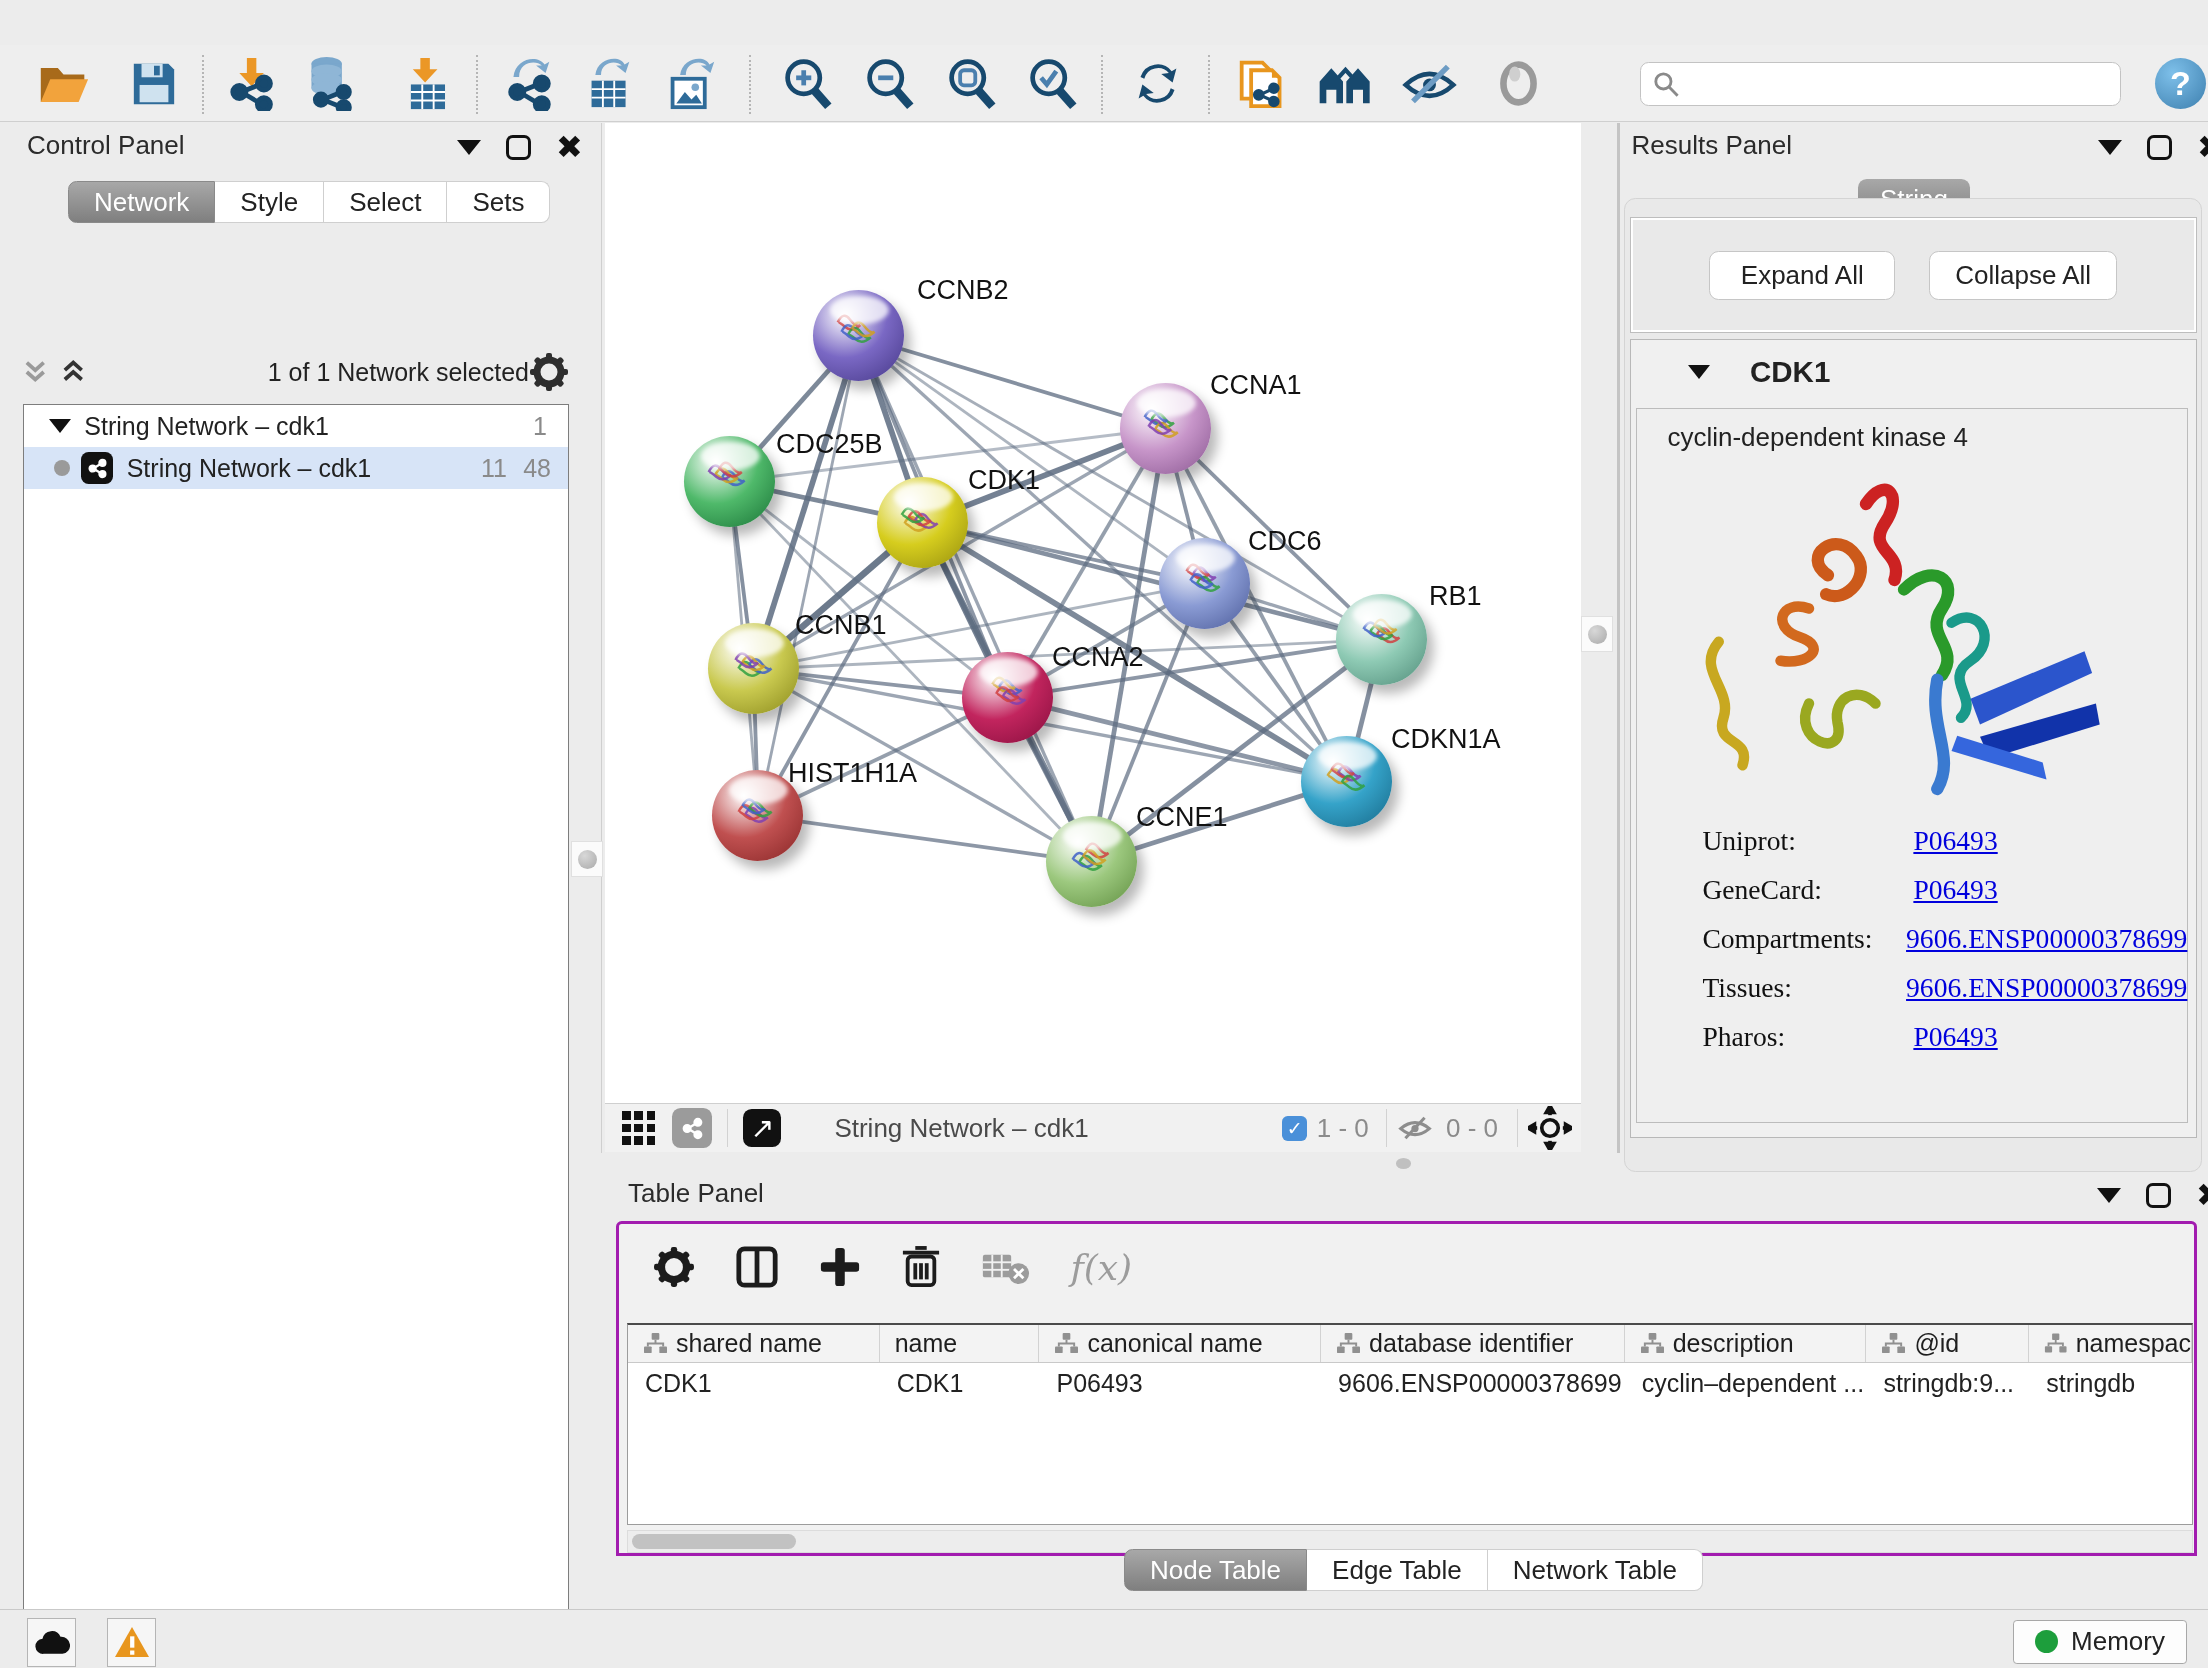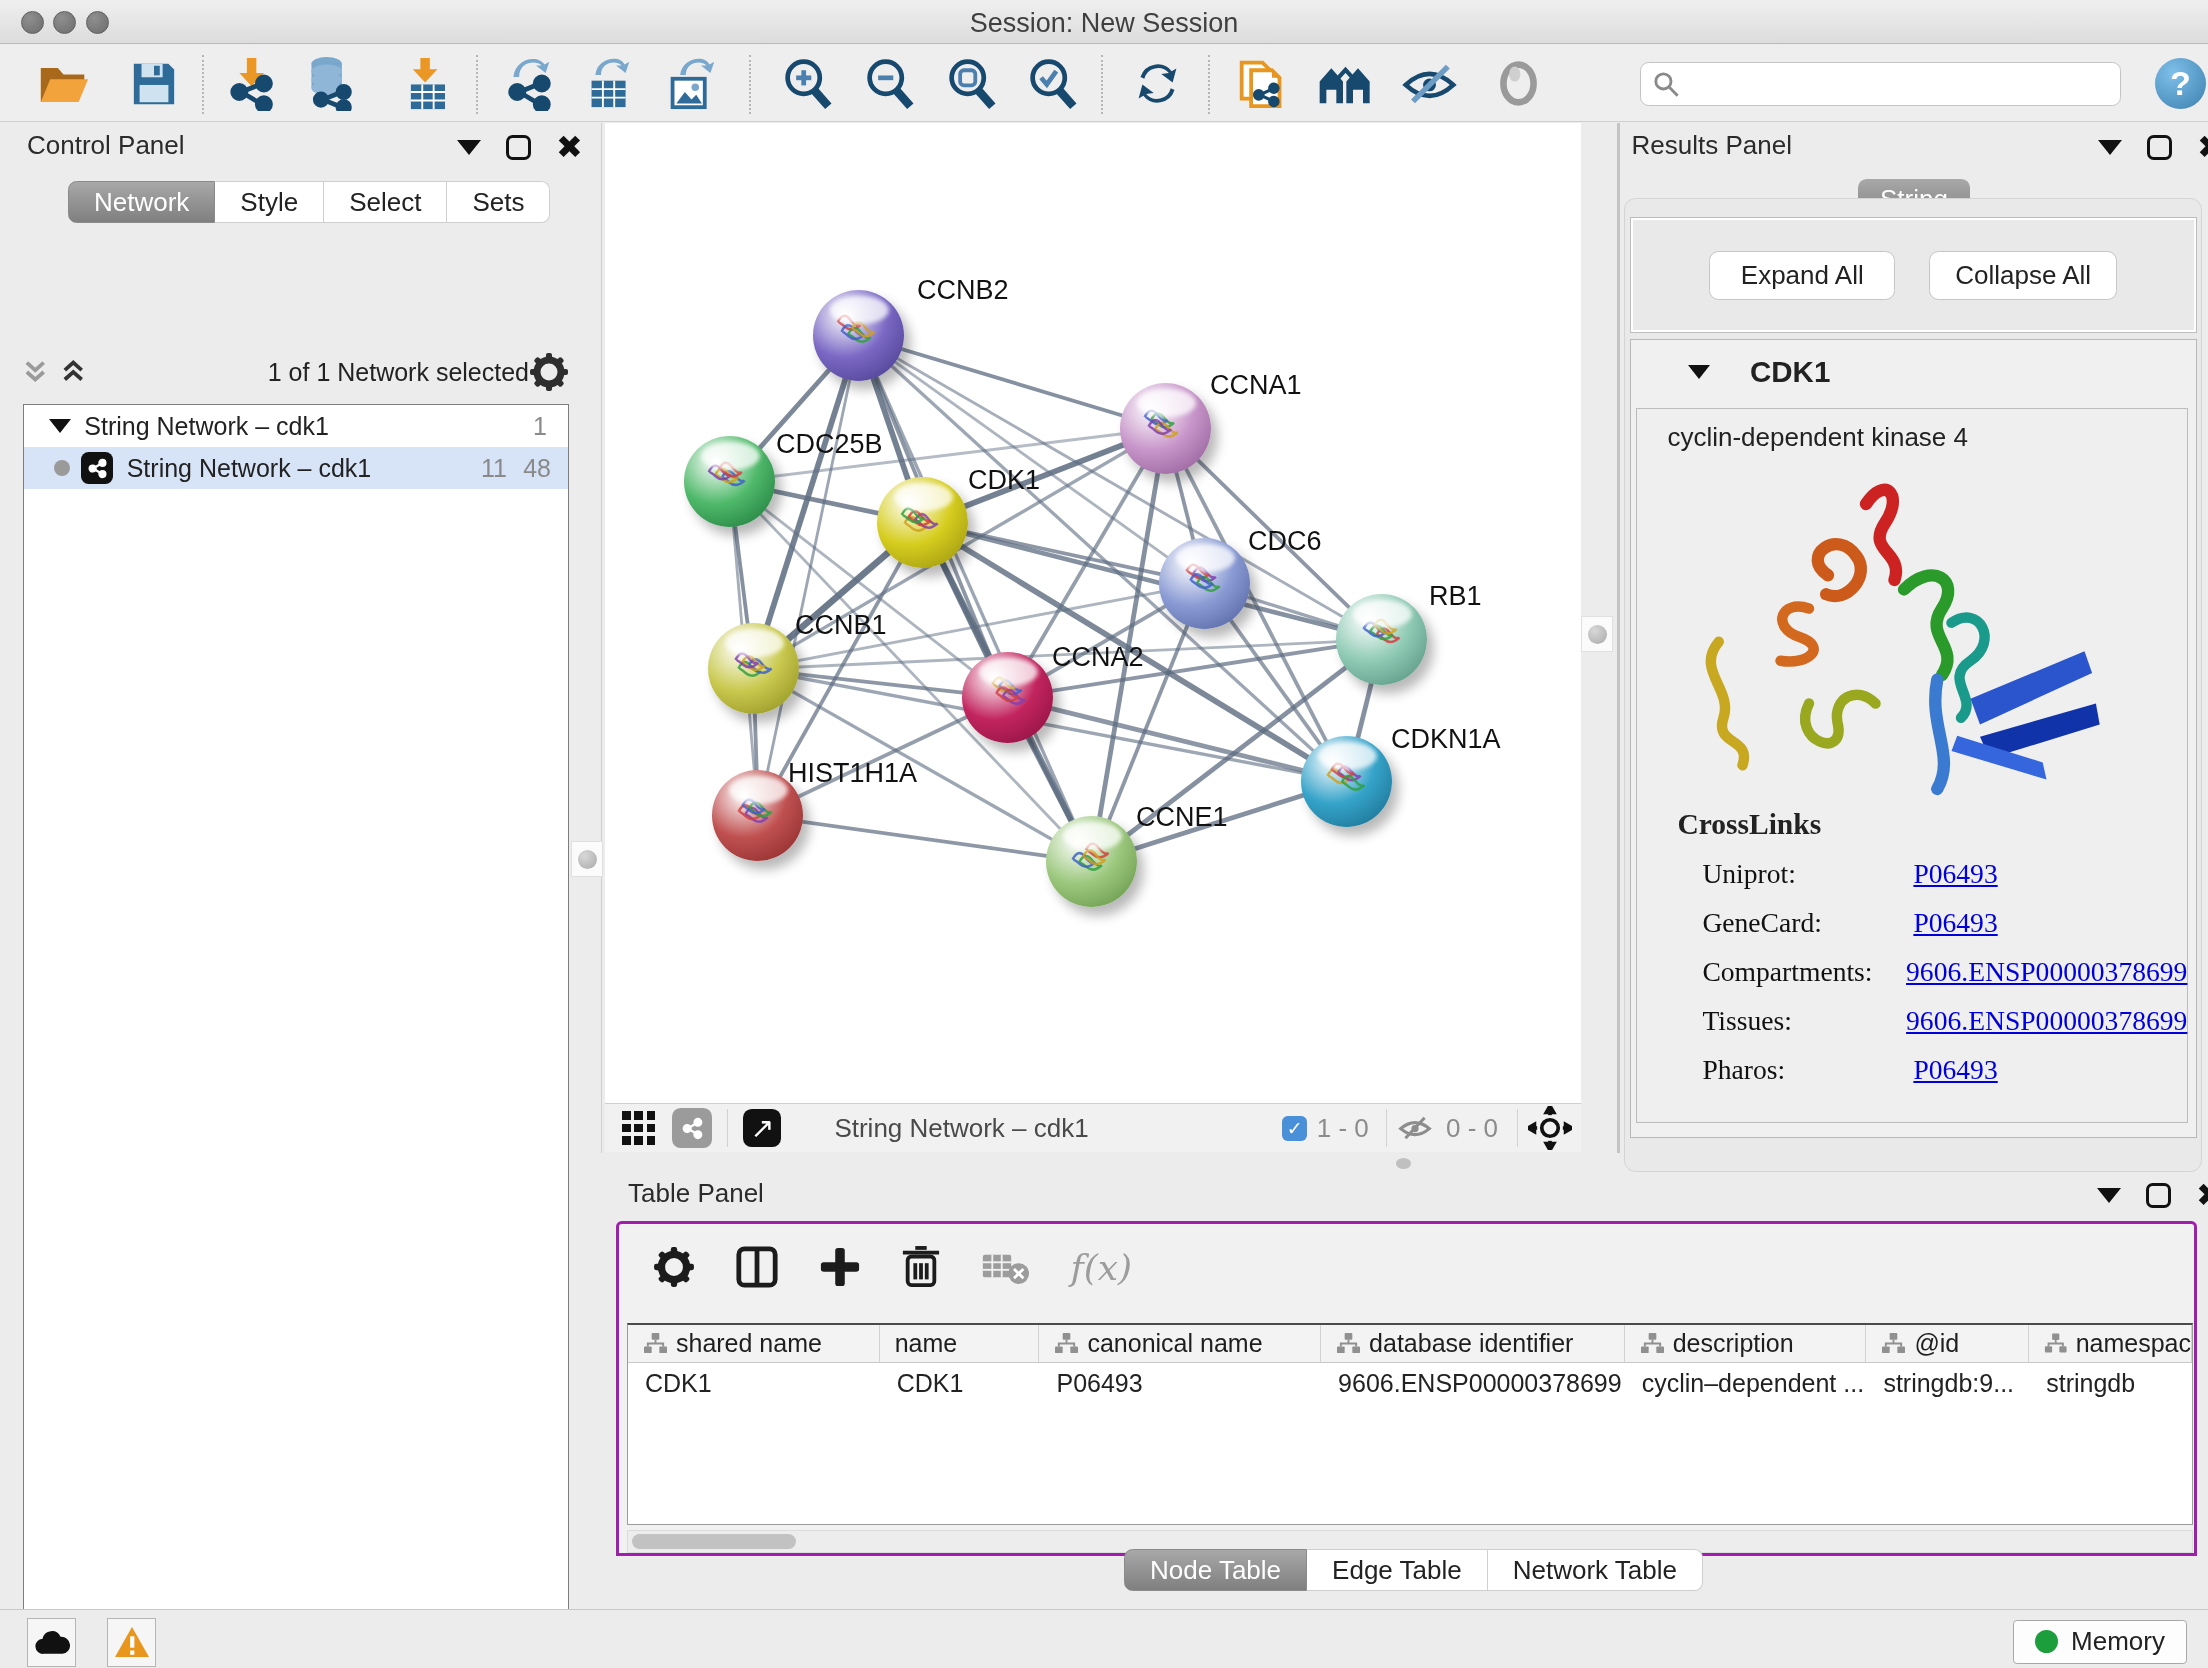--- a/index.html
+++ b/index.html
@@ -127,26 +127,20 @@
   #memory-btn{position:absolute;right:21px;top:9.5px;height:44px;background:#fdfdfd;border:1px solid #a8a8a8;
      border-radius:3.8px;display:flex;align-items:center;gap:13.3px;padding:0 21px;font-size:26px;cursor:pointer;}
   #memory-dot{width:23px;height:23px;border-radius:50%;background:#1d9e3c;}
   .ic{display:block;}
 </style>
 </head>
 <body>
 
 <div id="app">
 
-  <div id="titlebar">
-    <div class="tl" style="left:21px"></div>
-    <div class="tl" style="left:53px"></div>
-    <div class="tl" style="left:86px"></div>
-    <div id="title-text">Session: New Session</div>
-  </div>
 
   <div id="toolbar">
     <div class="tb-ico" style="left:36px">
       <svg class="ic" width="53" height="48" viewBox="0 0 56 50">
           <path d="M4 44 V8 h18 l6 7 h22 v7" fill="#a86a1a"></path>
           <path d="M4 44 L14 20 h40 L44 44 Z" fill="#f2a33c"></path>
         </svg>
     </div>
     <div class="tb-ico" style="left:126px">
       <svg class="ic" width="48" height="48" viewBox="0 0 50 50">
@@ -640,21 +634,20 @@
             <path d="M150 250 C130 290 190 310 180 270 C175 245 200 230 220 250" stroke="#9aa820" stroke-width="11"></path>
             <path d="M250 130 C280 100 310 120 290 150 C270 180 310 190 290 220" stroke="#2a9a2a" stroke-width="13"></path>
             <path d="M300 165 C330 145 350 185 320 205 C290 225 330 245 310 265" stroke="#1a9a8a" stroke-width="11"></path>
             <path d="M285 225 C275 275 305 305 285 340" stroke="#3a7ad0" stroke-width="13"></path>
           </g>
           <path d="M320 245 L440 195 L448 218 L330 272 Z" fill="#2b55cc"></path>
           <path d="M330 285 L452 250 L456 272 L340 308 Z" fill="#1133aa"></path>
           <path d="M300 300 L400 330 L396 312 L306 284 Z" fill="#3566dd"></path>
         </svg>
         <div id="rp-crosslinks">
-          <div id="rp-cross-head">CrossLinks</div>
           <div id="cl-rows">
               <div class="cl-row">
                 <div class="cl-label">Uniprot:</div>
                 <div class="cl-value">P06493</div>
               </div>
               <div class="cl-row">
                 <div class="cl-label">GeneCard:</div>
                 <div class="cl-value">P06493</div>
               </div>
               <div class="cl-row">

